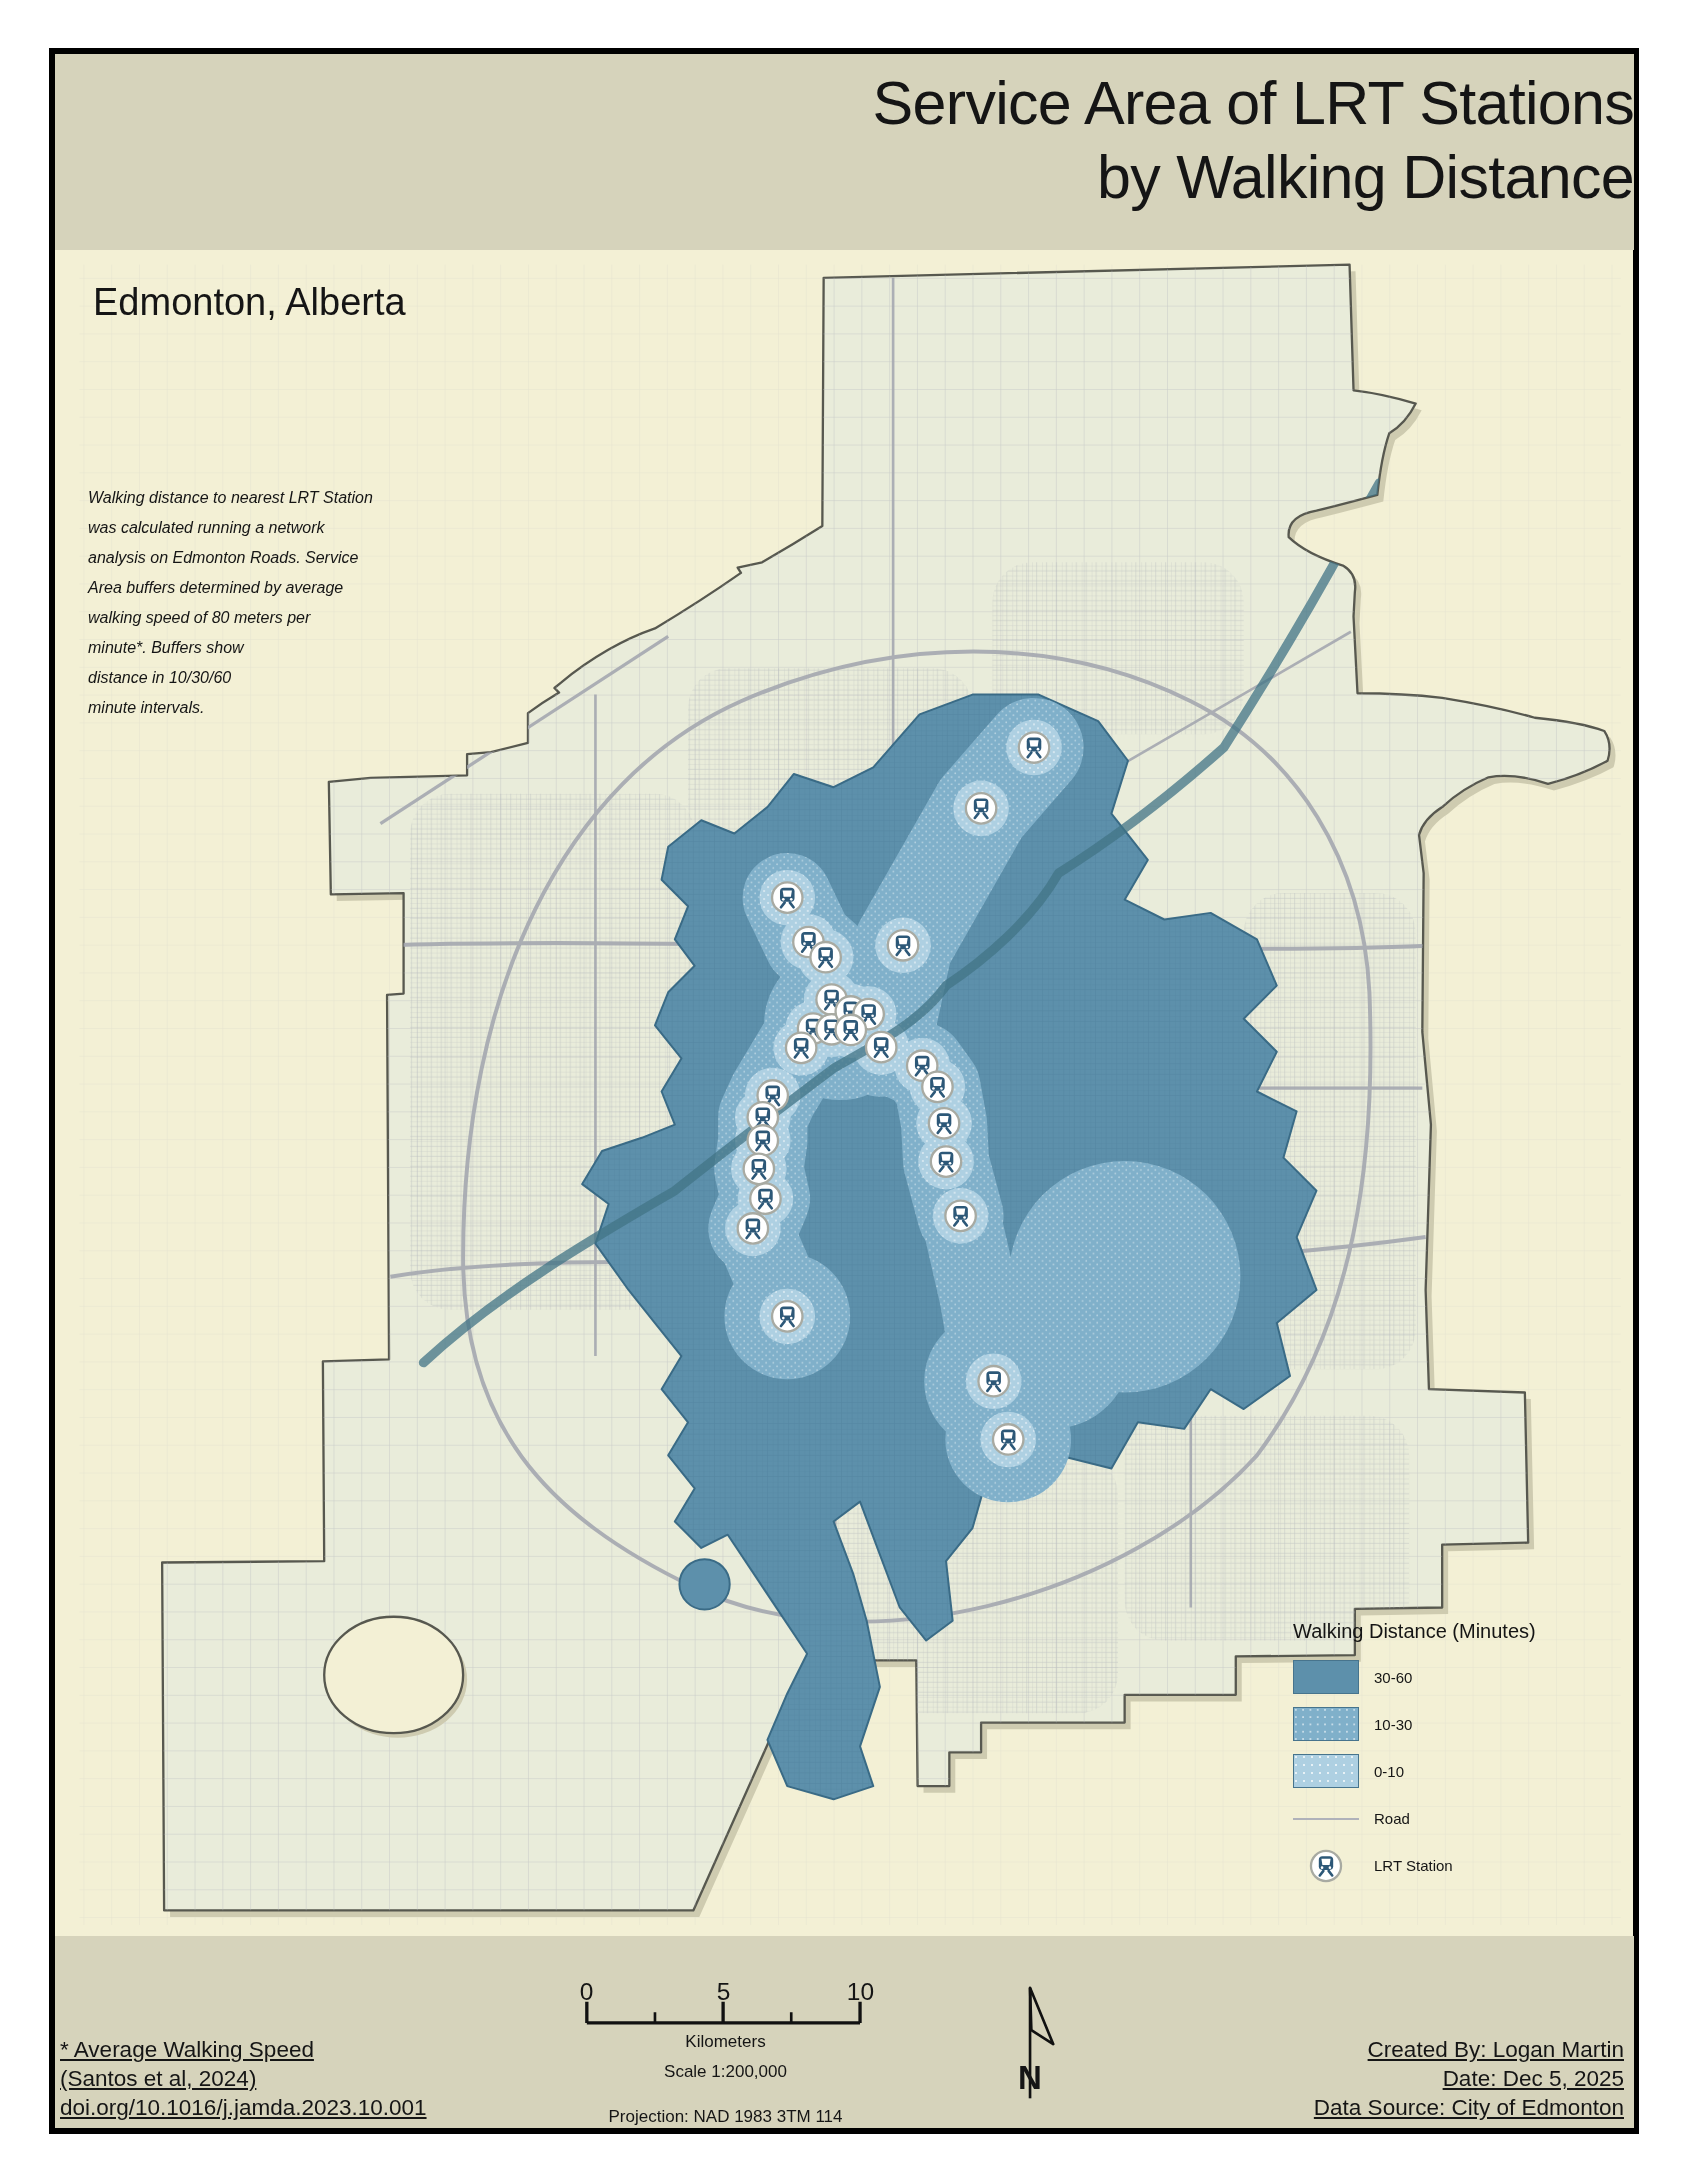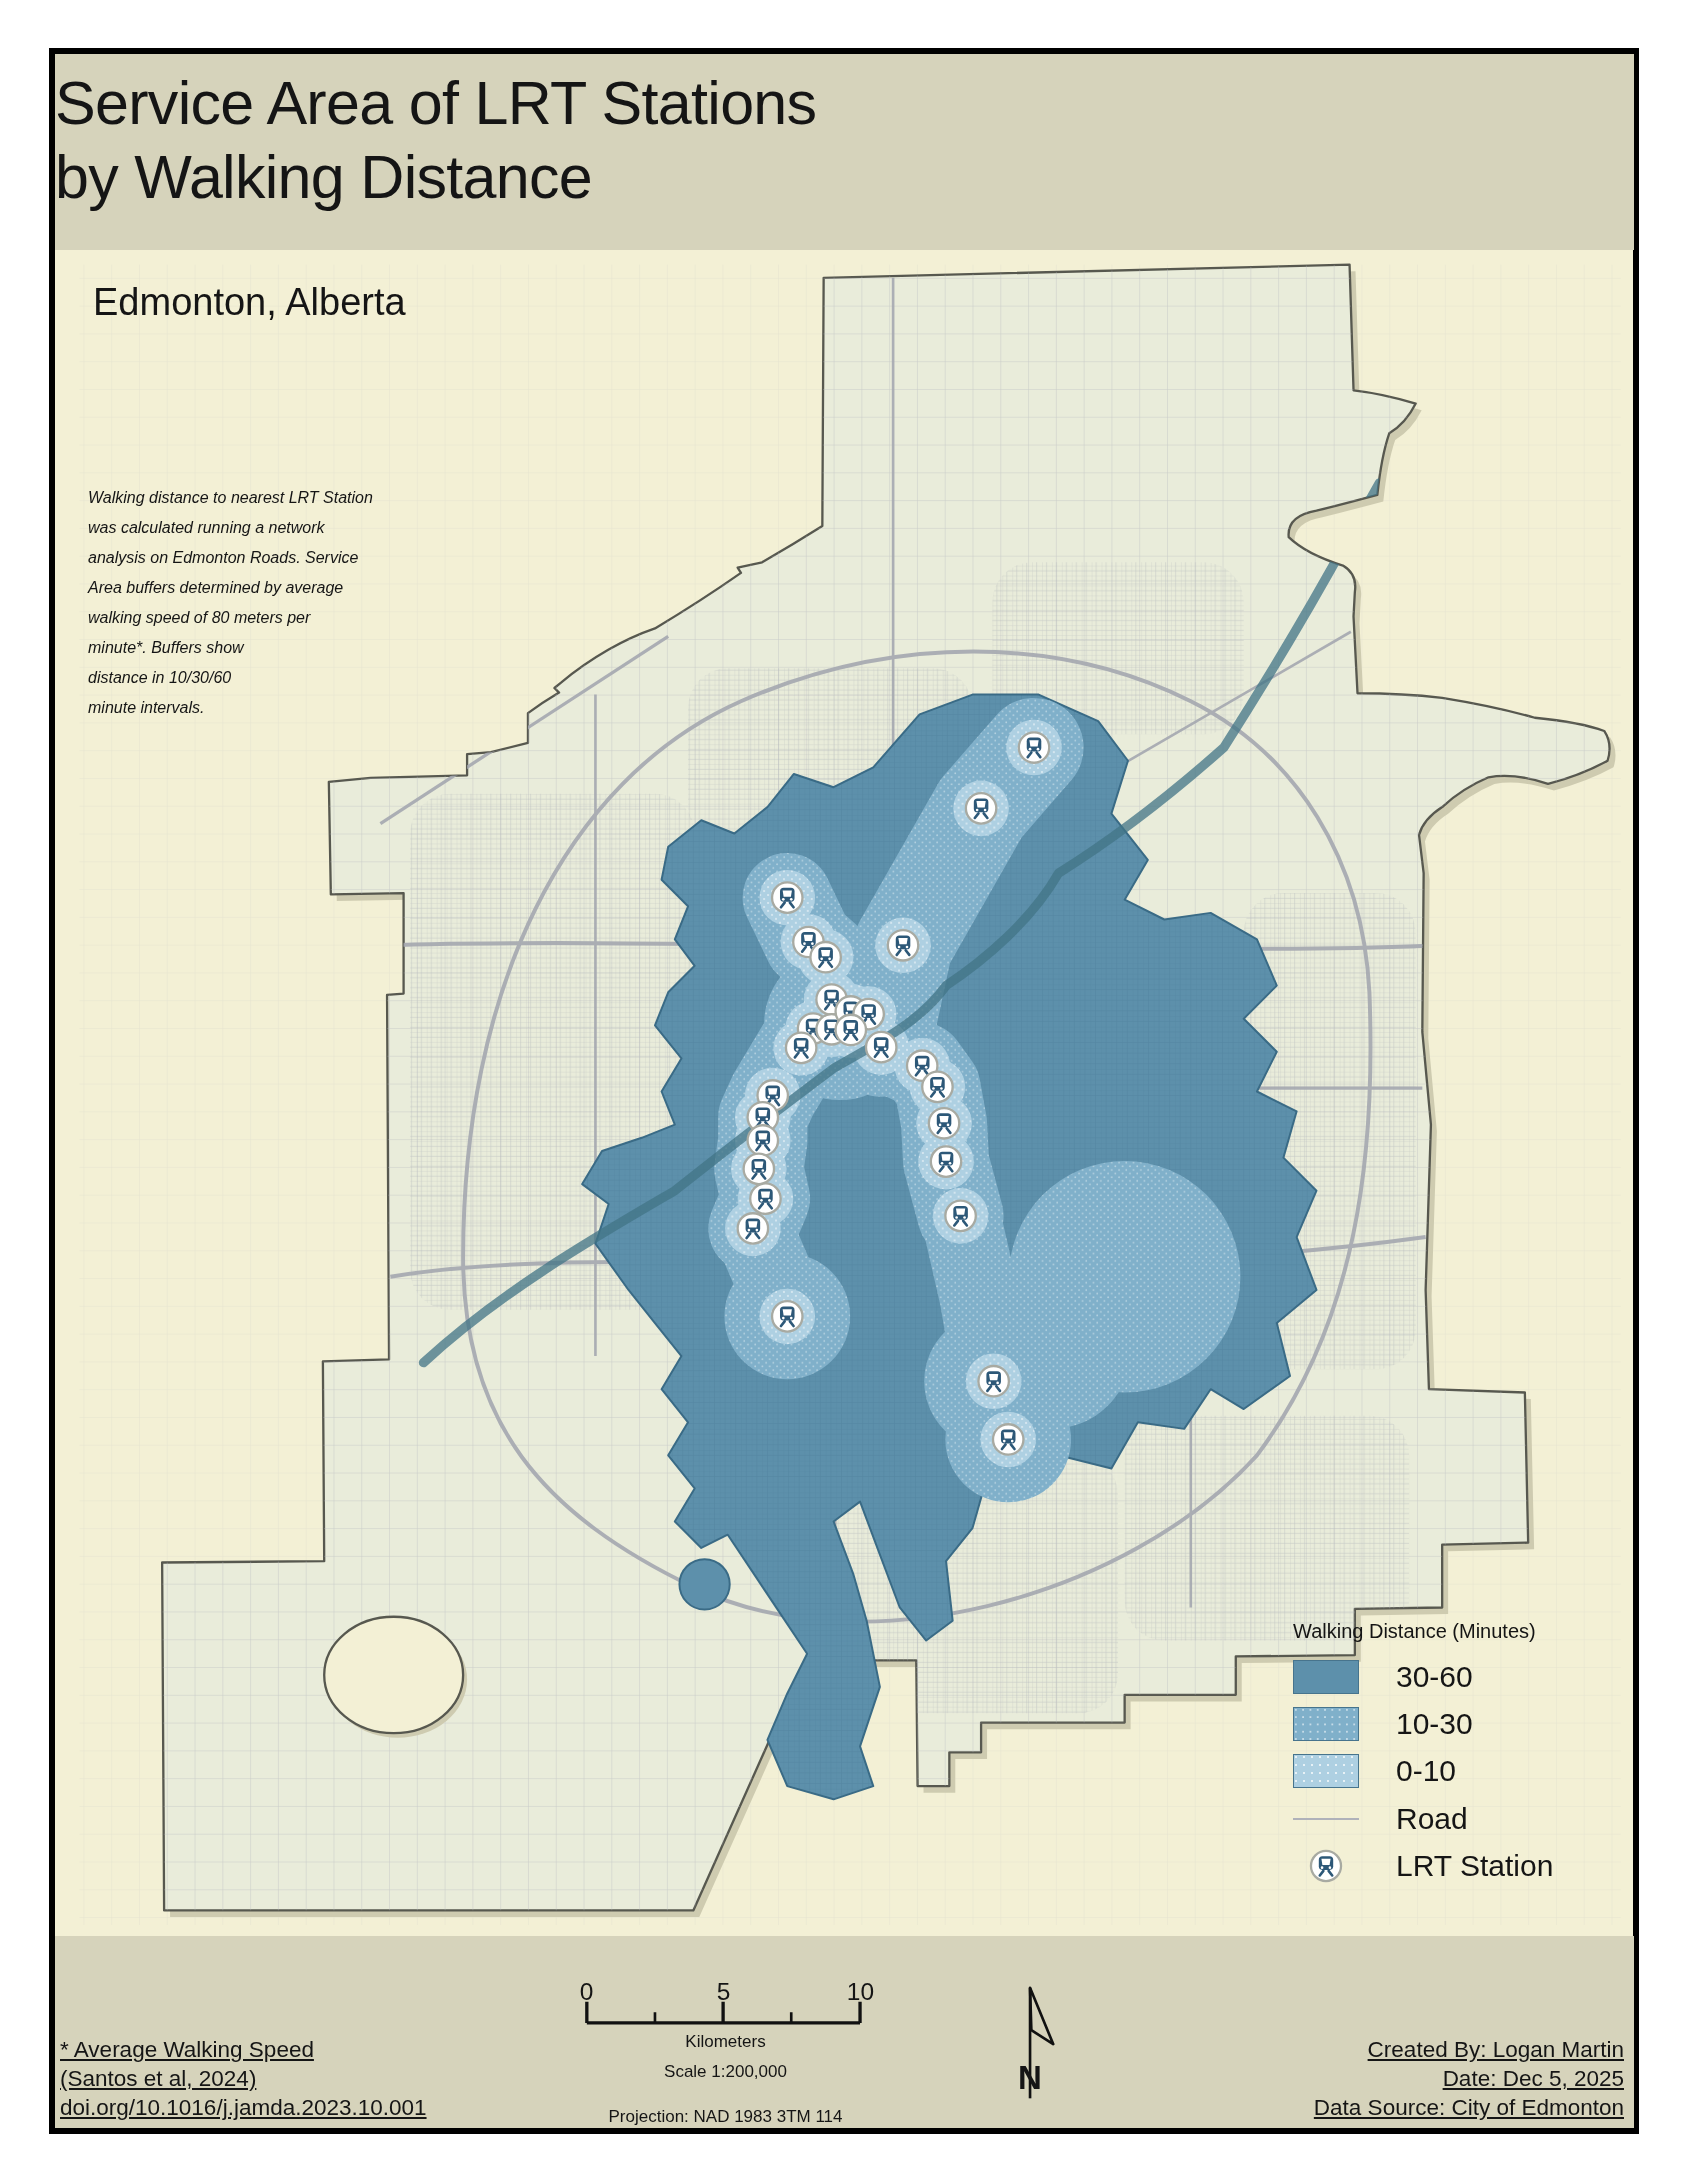--- a/index.html
+++ b/index.html
@@ -5,28 +5,28 @@
   html,body{margin:0;padding:0;background:#ffffff;}
   .page{position:relative;width:1687px;height:2183px;background:#ffffff;
         font-family:"Liberation Sans","DejaVu Sans",sans-serif;color:#151515;overflow:hidden;}
   .frame{position:absolute;left:49px;top:48px;width:1590px;height:2086px;
          background:#f3f0d5;border:6px solid #000;box-sizing:border-box;}
   .band{position:absolute;background:#d6d3bb;}
   .band.header{left:55px;top:54px;width:1579px;height:196px;}
   .band.footer{left:55px;top:1936px;width:1579px;height:192px;}
   .map-svg{position:absolute;left:0;top:0;width:1687px;height:2183px;}
   .overlay{position:absolute;}
-  .map-title{left:55px;top:66px;width:1579px;text-align:left;
+  .map-title{left:55px;top:66px;width:1579px;text-align:right;
              font-size:61px;line-height:74px;letter-spacing:-0.7px;}
   .subtitle{left:93px;top:278px;font-size:38px;line-height:48px;}
   .intro{left:88px;top:483px;font-size:16px;line-height:30px;width:463px;font-style:italic;}
   .legend{left:1293px;top:1620px;width:318px;}
   .legend-title{font-size:20px;margin-bottom:17px;}
   .legend-row{display:flex;align-items:center;height:34px;margin-bottom:13.2px;}
-  .legend-label{font-size:30px;margin-left:37px;}
+  .legend-label{font-size:15px;margin-left:15px;}
   .swatch{width:66px;height:34px;border:1.3px solid #47748d;box-sizing:border-box;}
   .sw-dark{background:#5d90ab;}
   .sw-mid{background:#80b0ca;
       background-image:radial-gradient(circle at 2px 2px,rgba(255,255,255,.55) 0.9px,transparent 1.1px);
       background-size:7.3px 7.3px;}
   .sw-light{background:#aed0e2;
       background-image:radial-gradient(circle at 2px 2px,rgba(255,255,255,.7) 1px,transparent 1.2px);
       background-size:8px 8px;}
   .road-line{width:66px;height:0;border-top:2px solid #b0b2ba;}
   .legend-station{width:66px;display:flex;justify-content:center;}

